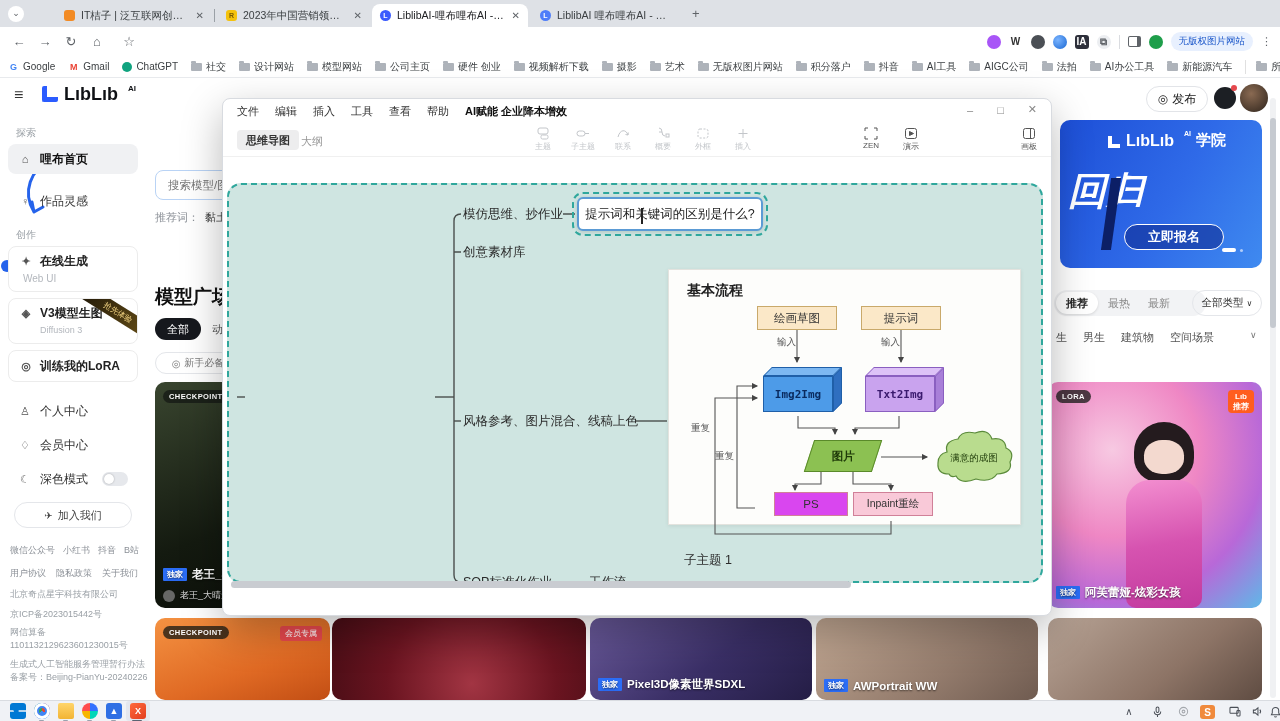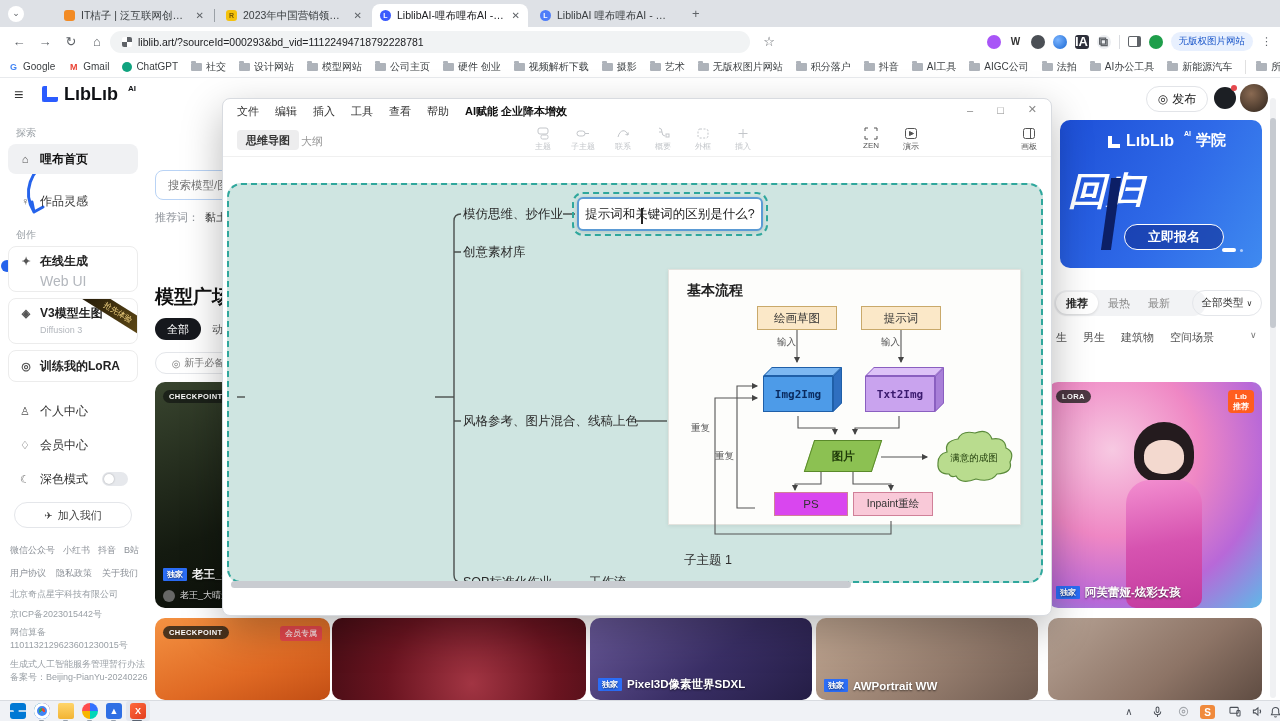--- a/index.html
+++ b/index.html
@@ -10,21 +10,21 @@
   
   #tabstrip{position:absolute;left:0;top:0;width:1280px;height:27px;background:#dee1e6}
   .tab{position:absolute;top:4px;height:23px;display:flex;align-items:center;gap:6px;padding:0 8px;font-size:10.5px;color:#3c4043;white-space:nowrap;overflow:hidden}
   .tab.active{background:#fff;border-radius:8px 8px 0 0;color:#202124}
   .fav{width:11px;height:11px;border-radius:3px;flex:0 0 auto;display:flex;align-items:center;justify-content:center;font-size:7px;color:#fff;font-weight:700}
   .tclose{color:#5f6368;font-size:10px;margin-left:auto}
   .tsep{position:absolute;top:9px;width:1px;height:13px;background:#9aa0a6}
   #toolbar{position:absolute;left:0;top:27px;width:1280px;height:29px;background:#fff;display:flex;align-items:center}
   .navg{font-size:13px;color:#5f6368;width:26px;text-align:center}
   #urlpill{display:flex;align-items:center;gap:6px;background:#f1f3f4;border-radius:13px;height:22px;padding:0 12px;width:640px;font-size:10.5px;color:#202124}
-  .extdot{width:14px;height:14px;border-radius:50%;display:flex;align-items:center;justify-content:center;font-size:13px;font-weight:700;color:#fff}
+  .extdot{width:14px;height:14px;border-radius:50%;display:flex;align-items:center;justify-content:center;font-size:10px;font-weight:700;color:#fff}
   #bookmarks{position:absolute;left:0;top:56px;width:1280px;height:22px;background:#fff;border-bottom:1px solid #e8eaed;display:flex;align-items:center;gap:13px;padding:0 8px;overflow:hidden}
   .bm{display:flex;align-items:center;gap:4px;font-size:10px;color:#3c4043;white-space:nowrap}
   .folder{width:11px;height:8px;background:#aeb3ba;border-radius:1px;position:relative;flex:0 0 auto}
   .folder::before{content:"";position:absolute;left:0;top:-2px;width:5px;height:2px;background:#aeb3ba;border-radius:1px 1px 0 0}
   
   #page{position:absolute;left:0;top:78px;width:1280px;height:622px;background:#fff}
   .slabel{font-size:10px;color:#9aa0a6;padding-left:16px}
   .sideitem{display:flex;align-items:center;gap:8px;font-size:12px;color:#333;padding:0 10px;height:30px}
   .sicon{width:14px;height:14px;color:#555;font-size:11px;display:flex;align-items:center;justify-content:center}
   .scard{position:absolute;left:8px;width:130px;background:#fff;border:1px solid #ececec;border-radius:8px;padding:6px 10px;overflow:hidden}
@@ -77,24 +77,20 @@
     <span style="overflow:hidden;text-overflow:ellipsis">LiblibAI 哩布哩布AI - 中国领先</span>
   </div>
   <div class="abs" style="left:692px;top:6px;font-size:13px;color:#5f6368">+</div>
 </div>
 
 <div id="toolbar">
   <span class="navg" style="margin-left:6px">←</span>
   <span class="navg">→</span>
   <span class="navg">↻</span>
   <span class="navg">⌂</span>
-  <div id="urlpill">
-    <span style="display:inline-block;width:10px;height:10px;border-radius:2px;background:conic-gradient(#5f6368 0 25%,#fff 0 50%,#5f6368 0 75%,#fff 0)"></span>
-    <span>liblib.art/?sourceId=000293&amp;bd_vid=11122494718792228781</span>
-  </div>
   <span class="navg" style="margin-left:6px">☆</span>
   <div style="display:flex;align-items:center;gap:8px;margin-left:auto;margin-right:8px">
     <span class="extdot" style="background:#a855f7"></span>
     <span class="extdot" style="background:transparent;color:#333;font-size:10px">W</span>
     <span class="extdot" style="background:#4b4f55"></span>
     <span class="extdot" style="background:radial-gradient(circle at 35% 35%,#7ab4ff,#1a67d2)"></span>
     <span class="extdot" style="background:#2d2f3a;border-radius:3px">IA</span>
     <span class="extdot" style="background:#eceef1;color:#5f6368">⧉</span>
     <span style="width:1px;height:14px;background:#dadce0"></span>
     <span style="width:13px;height:11px;border:1.3px solid #5f6368;border-radius:2px;border-right-width:4px"></span>
@@ -214,21 +210,21 @@
   <div class="sideitem abs" style="left:8px;top:108px;width:130px">
     <span class="sicon">♀</span>
       <span>作品灵感</span>
   </div>
   <div class="slabel abs" style="left:0;top:150px">创作</div>
   <div class="scard" style="top:168px;height:46px">
     <div class="flex" style="gap:7px;font-size:12px;color:#222;font-weight:700">
         <span class="sicon">✦</span>
         <span>在线生成</span>
       </div>
-    <div style="font-size:14px;color:#b3b7bd;margin:3px 0 0 21px">Web UI</div>
+    <div style="font-size:10px;color:#b3b7bd;margin:3px 0 0 4px">Web UI</div>
   </div>
   <div class="scard" style="top:220px;height:46px">
     <div class="flex" style="gap:7px;font-size:12px;color:#222;font-weight:700">
         <span class="sicon">◈</span>
         <span>V3模型生图</span>
       </div>
     <div style="font-size:9px;color:#b3b7bd;margin:3px 0 0 21px">Diffusion 3</div>
     <div class="abs" style="right:-26px;top:6px;width:90px;transform:rotate(32deg);background:linear-gradient(90deg,#1f1708,#6b5218);color:#f3d483;font-size:8px;text-align:center;padding:2px 0">抢先体验</div>
   </div>
   <div class="scard" style="top:272px;height:32px;display:flex;align-items:center">

